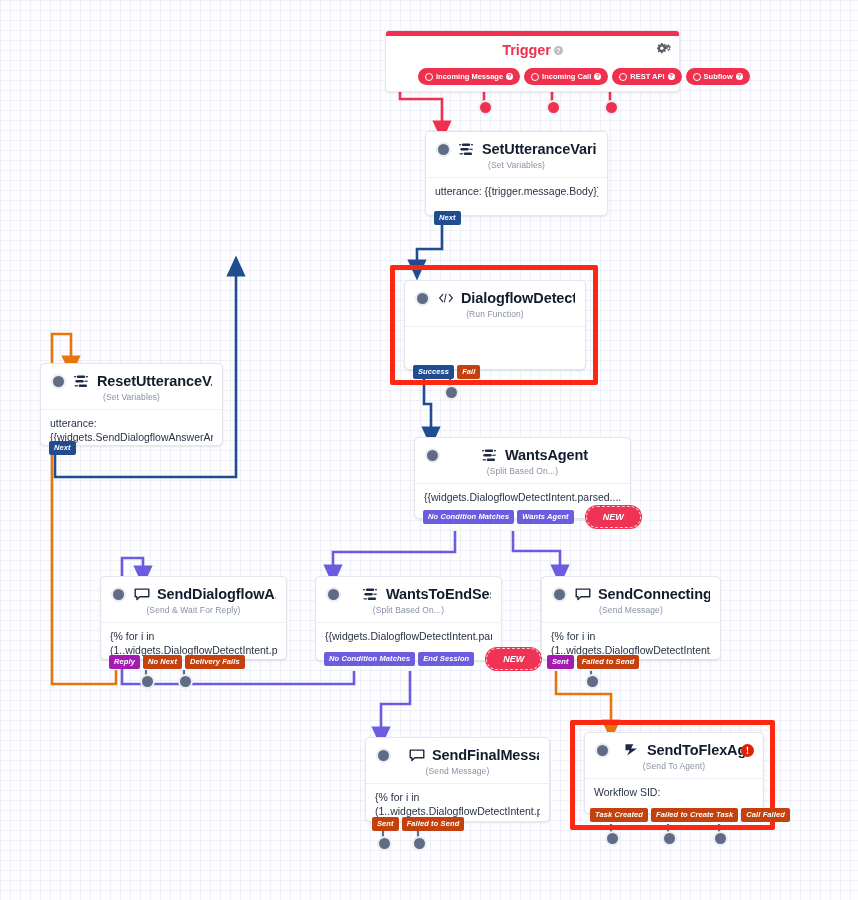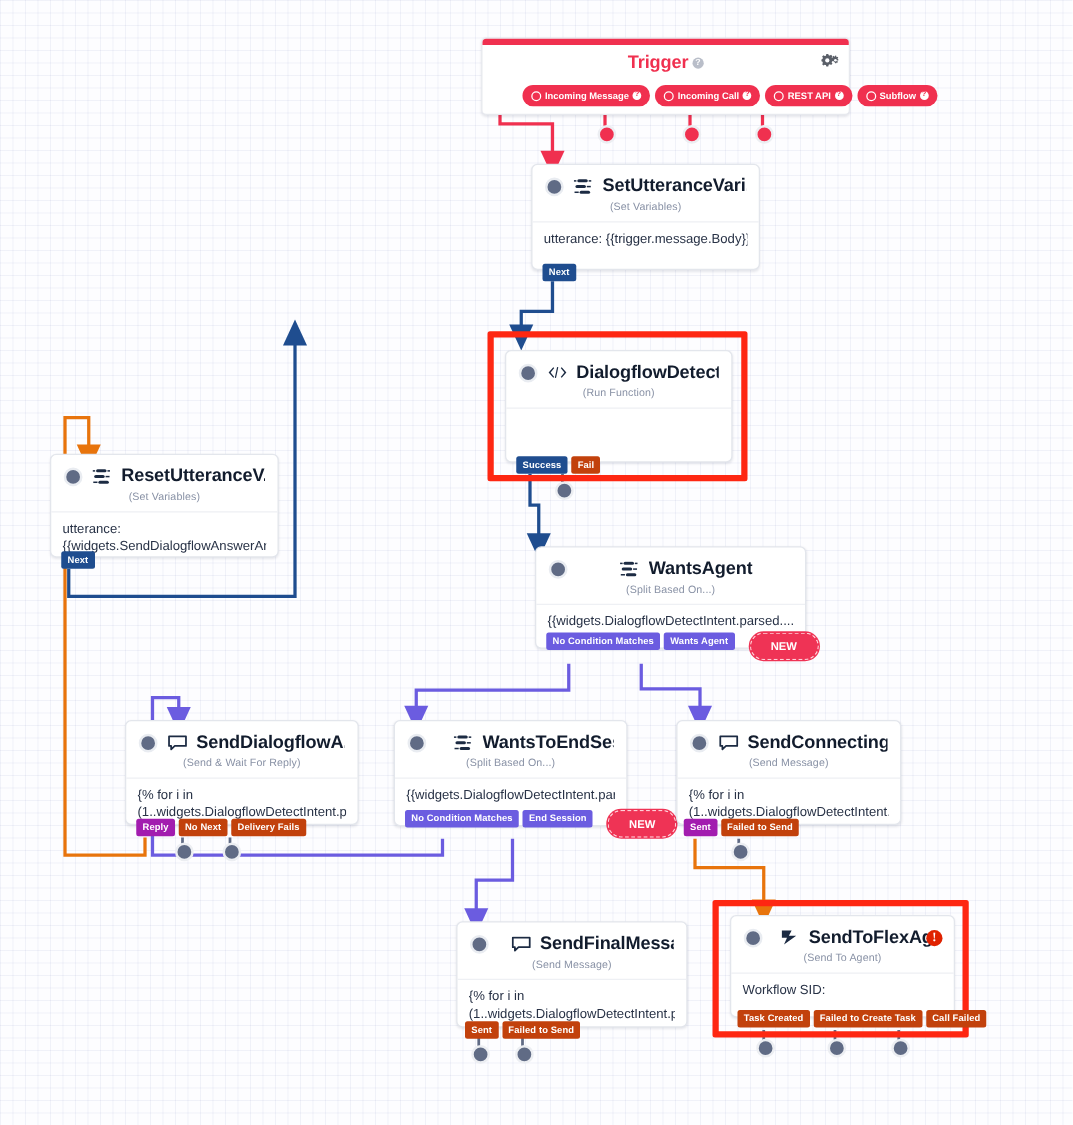--- a/index.html
+++ b/index.html
@@ -50,21 +50,21 @@
   }
   .nbody{
     border-top:1px solid #eef0f4;
     padding:7px 9px 10px 9px;
     font-size:10.5px;color:#283246;line-height:1.32;
     overflow:hidden;white-space:nowrap;
   }
   .nbody .ln{overflow:hidden;text-overflow:clip;white-space:nowrap;}
 
   
-  .outs{position:absolute;left:8px;bottom:-10px;display:flex;align-items:flex-start;gap:3px;}
+  .outs{position:absolute;left:8px;bottom:-10px;display:flex;align-items:center;gap:3px;font-style:italic;}
   .pill{
     font-size:7.5px;color:#fff;font-weight:700;
     padding:3px 5px;border-radius:2px;white-space:nowrap;
     letter-spacing:.1px;line-height:1.1;
   }
   .p-blue{background:#1f4d8f;}
   .p-gray{background:#c2410c;}
   .p-purple{background:#6b5ce0;}
   .p-orange{background:#a21caf;}
   .pill-new{
@@ -302,21 +302,21 @@
     <div class="nsub">(Set Variables)</div>
     <div class="nbody">
       <div class="ln">utterance:</div>
       <div class="ln">{{widgets.SendDialogflowAnswerAndWaitForl</div>
     </div>
     <div class="outs">
       <span class="pill p-blue">Next</span>
     </div>
   </div>
 
-  <div class="node" style="left:428px;top:437px;width:217px;height:82px;">
+  <div class="node" style="left:414px;top:437px;width:217px;height:82px;">
     <div class="node-head" style="justify-content:flex-start;">
       <span class="dot"></span>
       <span class="nicon" style="margin-left:34px;">
         <svg width="15" height="13" viewBox="0 0 16 14">
             <g fill="#1c2b43">
               <rect x="3" y="0.5" width="9" height="2.6" rx="1.3"></rect>
               <rect x="0" y="1.2" width="2.2" height="1.3"></rect>
               <rect x="12.8" y="1.2" width="2.2" height="1.3"></rect>
               <rect x="1.4" y="5.4" width="9" height="2.6" rx="1.3"></rect>
               <rect x="11.2" y="6.1" width="3.4" height="1.3"></rect>

